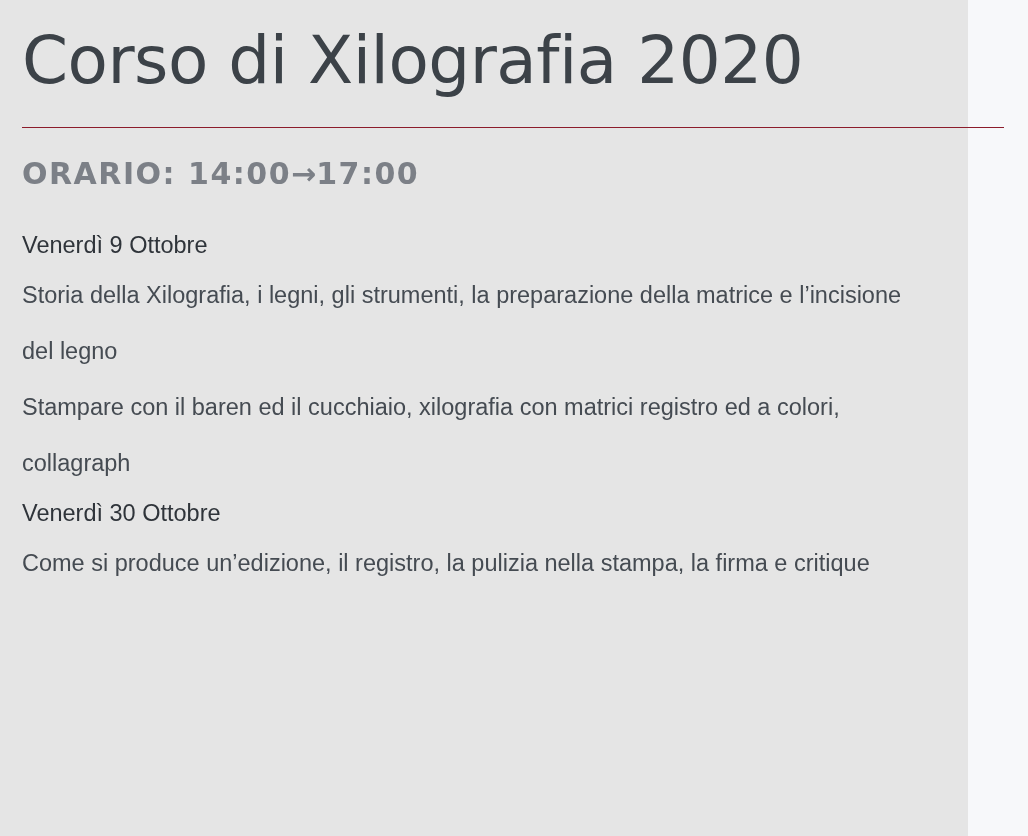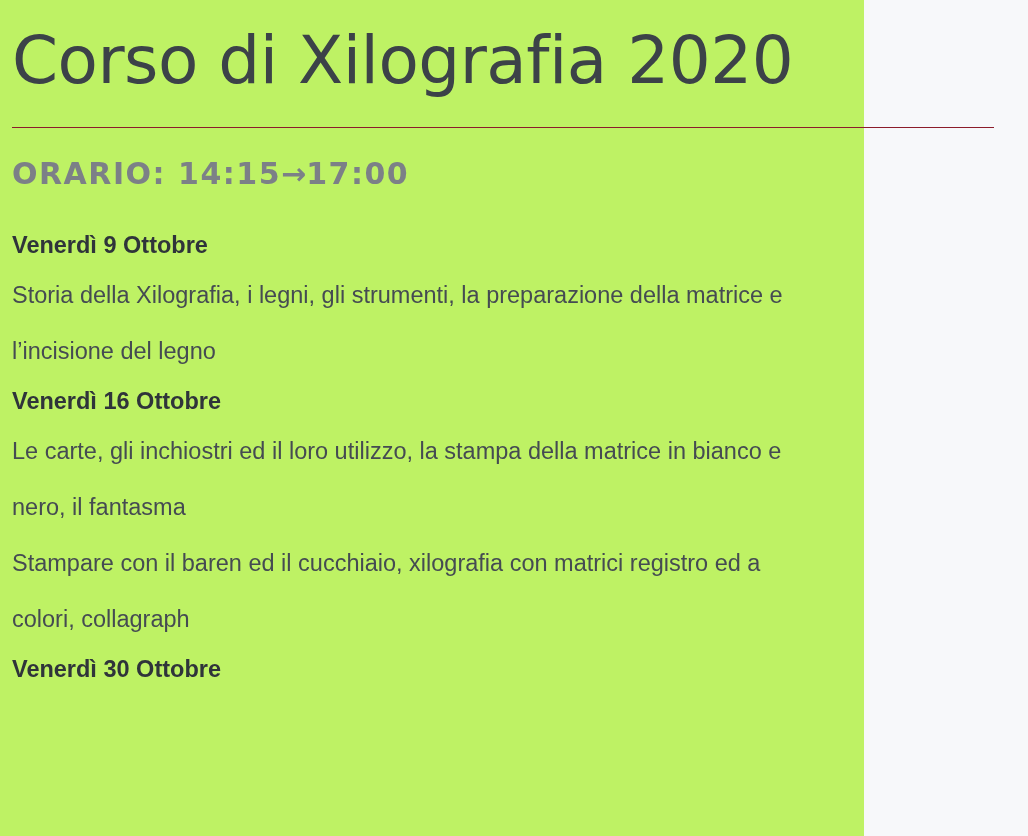--- a/index.html
+++ b/index.html
@@ -9,24 +9,24 @@
   body {
     width: 1028px;
     height: 836px;
     background: #f7f8fa;
     font-family: "Liberation Sans", sans-serif;
     color: #3a3f45;
     overflow: hidden;
   }
   .page {
     box-sizing: border-box;
-    width: 864px;
+    width: 968px;
     height: 836px;
-    padding: 22px 42px 0 12px;
-    background: #bef264;
+    padding: 22px 42px 0 22px;
+    background: #e5e5e5;
   }
   .title {
     font-family: "DejaVu Sans", sans-serif;
     font-weight: 400;
     font-size: 66px;
     line-height: 1.05;
     letter-spacing: -0.5px;
     color: #3c4248;
     margin: 4px 0 0 0;
     white-space: nowrap;
@@ -49,21 +49,21 @@
   }
   .schedule .arrow {
     font-weight: bold;
     letter-spacing: 0;
   }
   .lessons {
     margin-top: 32px;
   }
   .lesson-date {
     font-family: "Liberation Sans", sans-serif;
-    font-weight: bold;
+    font-weight: normal;
     font-size: 23.5px;
     line-height: 44px;
     color: #2f343a;
   }
   .lesson-desc {
     font-family: "Liberation Sans", sans-serif;
     font-weight: 400;
     font-size: 23.5px;
     line-height: 56px;
     color: #454b52;
@@ -74,37 +74,34 @@
 <body>
 
 <div class="page">
 
   <h1 class="title">Corso di Xilografia 2020</h1>
 
   <hr class="rule">
 
   <div class="schedule">
     <span>ORARIO:</span>
-    <span>14:15</span><span class="arrow">→</span><span>17:00</span>
+    <span>14:00</span><span class="arrow">→</span><span>17:00</span>
   </div>
 
   <div class="lessons">
 
     <div>
       <div class="lesson-date">Venerdì 9 Ottobre</div>
       <div class="lesson-desc">Storia della Xilografia, i legni, gli strumenti, la preparazione della matrice e l’incisione del legno</div>
     </div>
 
-    <div>
-      <div class="lesson-date">Venerdì 16 Ottobre</div>
-      <div class="lesson-desc">Le carte, gli inchiostri ed il loro utilizzo, la stampa della matrice in bianco e nero, il fantasma</div>
-    </div>
 
     <div>
       <div class="lesson-desc">Stampare con il baren ed il cucchiaio, xilografia con matrici registro ed a colori, collagraph</div>
     </div>
 
     <div>
       <div class="lesson-date">Venerdì 30 Ottobre</div>
+      <div class="lesson-desc">Come si produce un’edizione, il registro, la pulizia nella stampa, la firma e critique</div>
     </div>
 
   </div>
 </div>
 
 </body></html>

